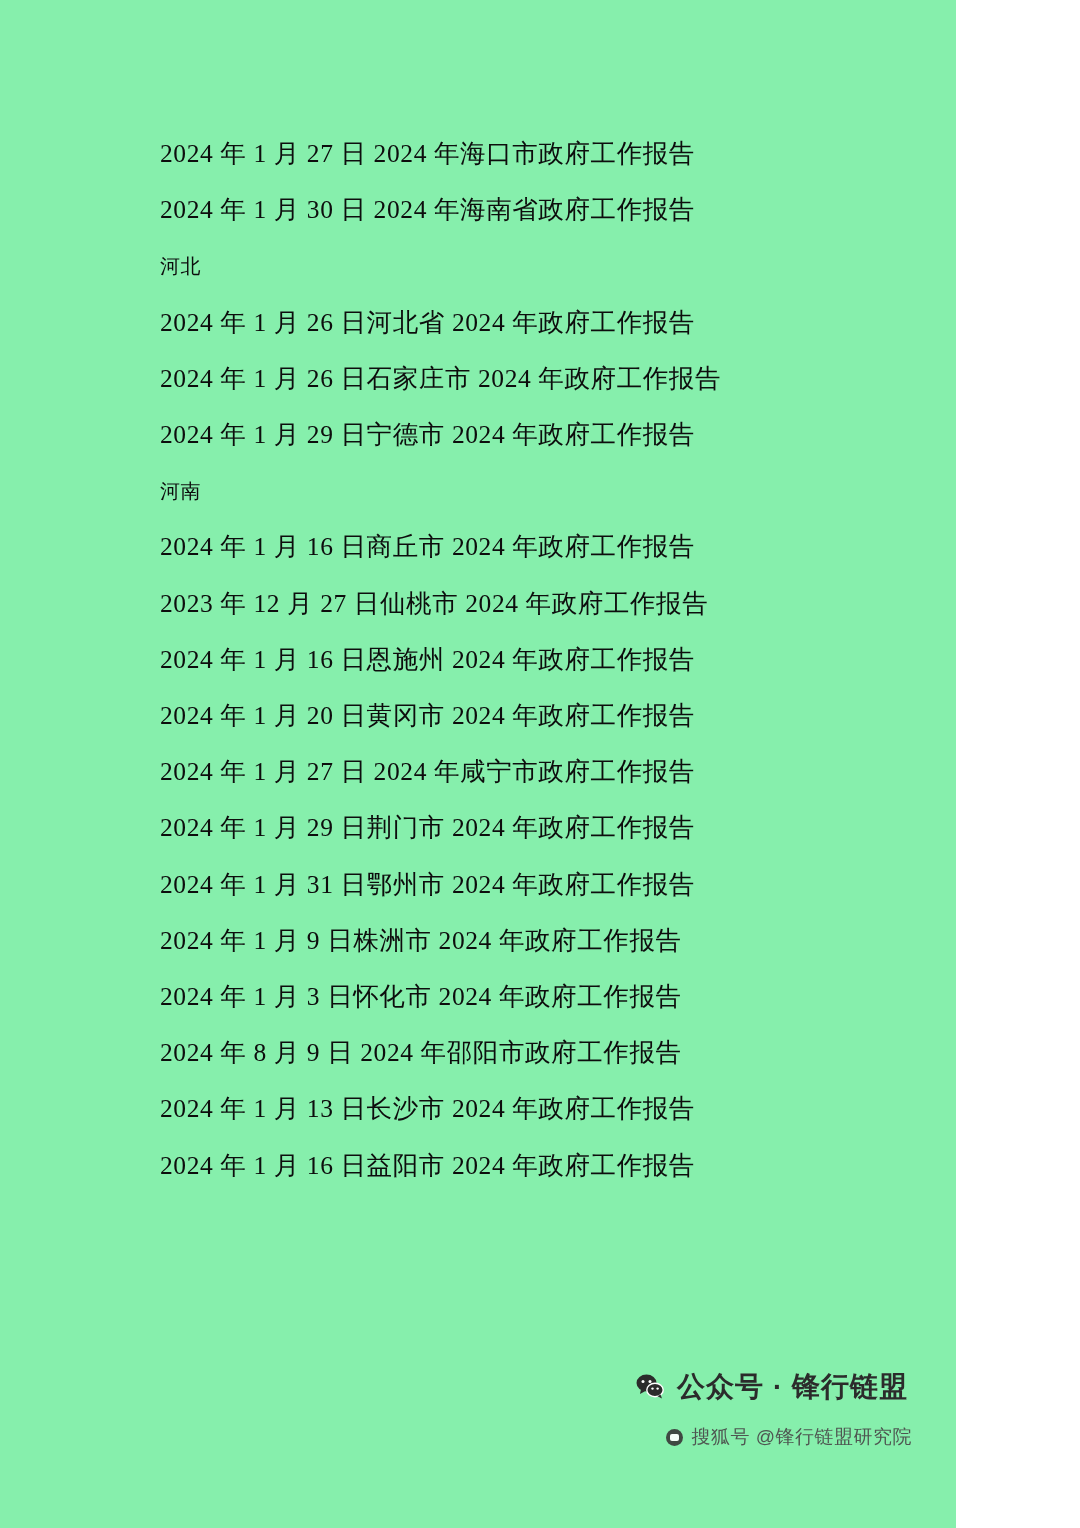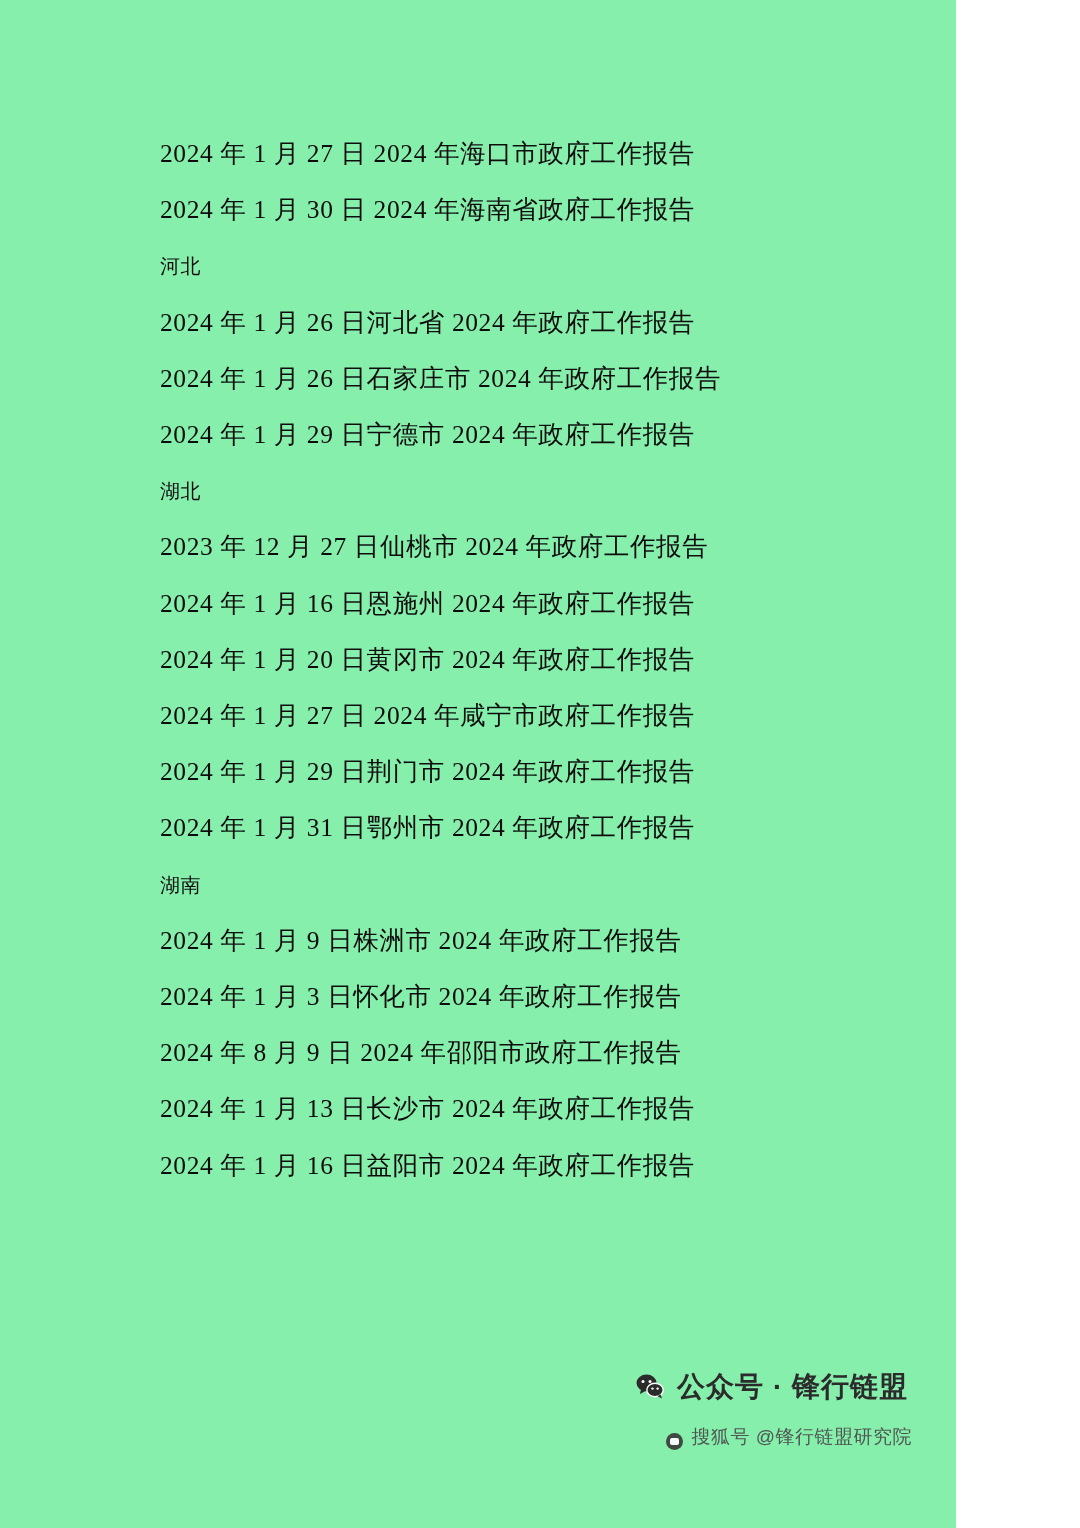--- a/index.html
+++ b/index.html
@@ -69,21 +69,21 @@
     width: 30px;
     height: 30px;
     position: relative;
   }
   .wechat-icon svg { display: block; }
   #brand-sub {
     position: absolute;
     right: 16px;
     top: 62px;
     display: flex;
-    align-items: flex-end;
+    align-items: center;
     gap: 8px;
     font-family: "Liberation Sans", "DejaVu Sans", sans-serif;
     font-size: 19px;
     color: #4a4a4a;
     letter-spacing: 0.5px;
     opacity: 0.92;
   }
   .sub-dot {
     display: inline-block;
     width: 17px;
@@ -108,28 +108,28 @@
 
 <div id="page">
 
   <div id="doc-body">
       <div class="line">2024 年 1 月 27 日 2024 年海口市政府工作报告</div>
       <div class="line">2024 年 1 月 30 日 2024 年海南省政府工作报告</div>
       <div class="heading">河北</div>
       <div class="line">2024 年 1 月 26 日河北省 2024 年政府工作报告</div>
       <div class="line">2024 年 1 月 26 日石家庄市 2024 年政府工作报告</div>
       <div class="line">2024 年 1 月 29 日宁德市 2024 年政府工作报告</div>
-      <div class="heading">湖北</div>
+      <div class="heading">河南</div>
+      <div class="line">2024 年 1 月 16 日商丘市 2024 年政府工作报告</div>
       <div class="line">2023 年 12 月 27 日仙桃市 2024 年政府工作报告</div>
       <div class="line">2024 年 1 月 16 日恩施州 2024 年政府工作报告</div>
       <div class="line">2024 年 1 月 20 日黄冈市 2024 年政府工作报告</div>
       <div class="line">2024 年 1 月 27 日 2024 年咸宁市政府工作报告</div>
       <div class="line">2024 年 1 月 29 日荆门市 2024 年政府工作报告</div>
       <div class="line">2024 年 1 月 31 日鄂州市 2024 年政府工作报告</div>
-      <div class="heading">湖南</div>
       <div class="line">2024 年 1 月 9 日株洲市 2024 年政府工作报告</div>
       <div class="line">2024 年 1 月 3 日怀化市 2024 年政府工作报告</div>
       <div class="line">2024 年 8 月 9 日 2024 年邵阳市政府工作报告</div>
       <div class="line">2024 年 1 月 13 日长沙市 2024 年政府工作报告</div>
       <div class="line">2024 年 1 月 16 日益阳市 2024 年政府工作报告</div>
     </div>
 
   <div id="footer-brand">
     <div id="brand-main">
       <span class="wechat-icon">

